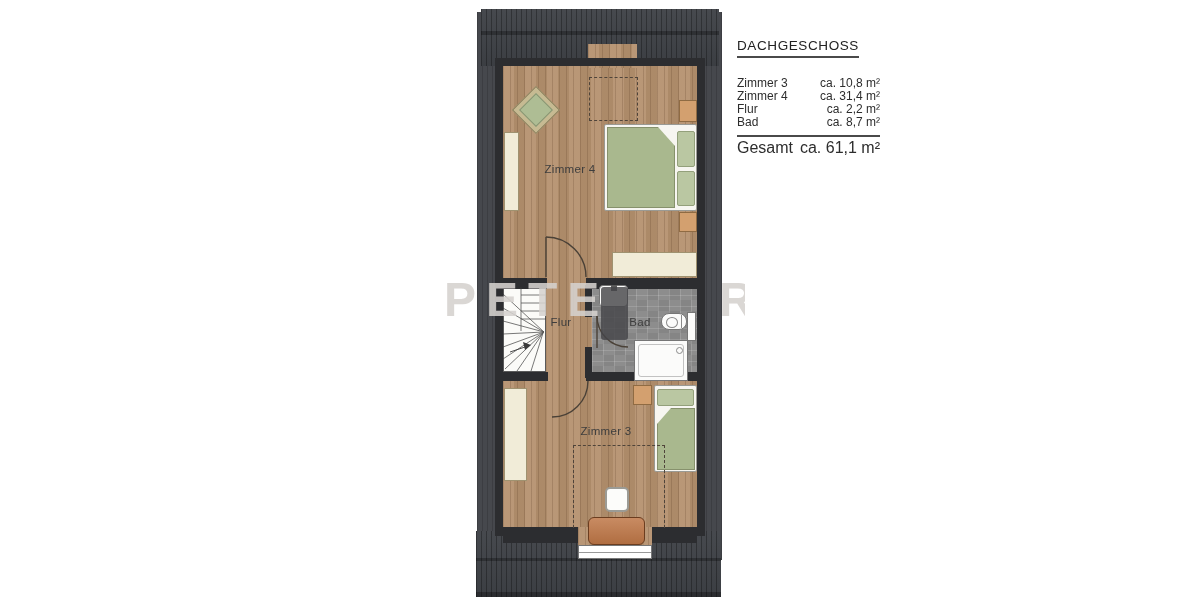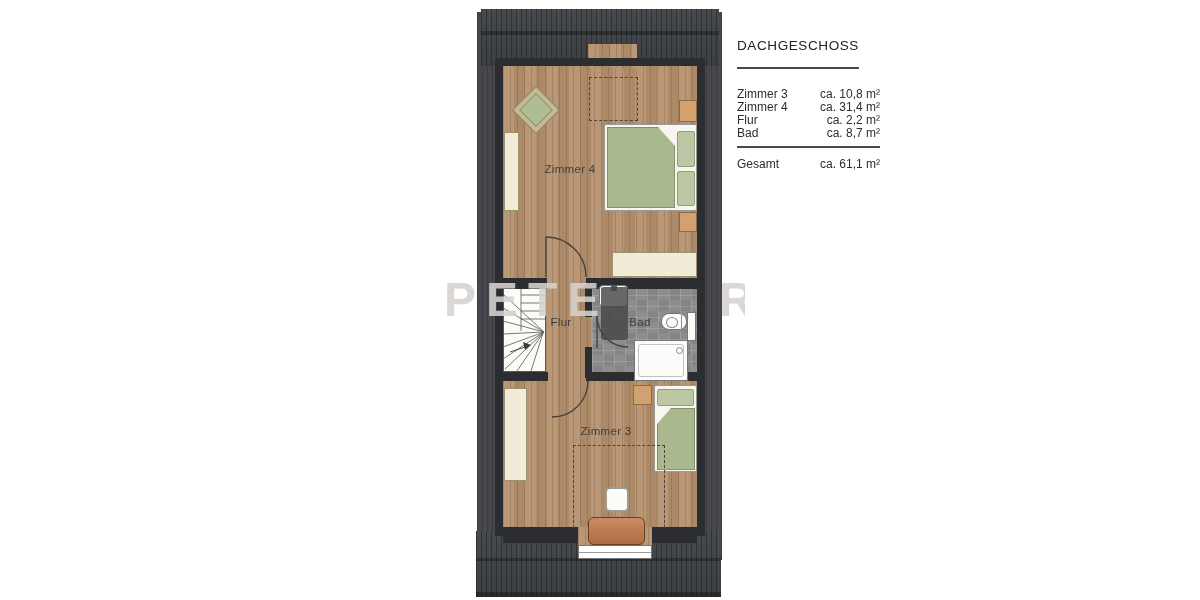--- a/index.html
+++ b/index.html
@@ -41,25 +41,25 @@
 
   
   .wm{z-index:50;color:rgba(213,210,206,.88);font-size:48px;font-weight:700;
       letter-spacing:10px;line-height:56px;white-space:nowrap;}
   .wm-block{z-index:50;background:rgba(70,70,73,.82);border-radius:3px;}
   .wm-clip{overflow:hidden;z-index:50;}
 
   
   #legend{left:737px;top:36px;width:143px;color:#2d2d2d;}
   #legend .title{font-size:13.5px;letter-spacing:.6px;color:#222;
-                 border-bottom:2px solid #4a4a4a;padding-bottom:14px;display:inline-block;}
+                 border-bottom:2px solid #4a4a4a;padding-bottom:3px;display:inline-block;}
   #legend .rows{margin-top:19px;}
   #legend .row{display:flex;justify-content:space-between;font-size:12px;line-height:12.9px;}
   #legend .divider{border-top:2px solid #4a4a4a;margin-top:6px;}
-  #legend .total{display:flex;justify-content:space-between;font-size:12px;margin-top:9px;}
+  #legend .total{display:flex;justify-content:space-between;font-size:16px;margin-top:2px;}
 
   svg.overlay{position:absolute;left:0;top:0;z-index:40;pointer-events:none;}
   .z1{z-index:1}.z2{z-index:2}.z3{z-index:3}.z4{z-index:4}.z5{z-index:5}
 </style>
 </head>
 <body>
 
 <div id="canvas">
 
   <div class="abs roof-strip z1" style="left:477px;top:12px;width:26px;height:548px;"></div>

